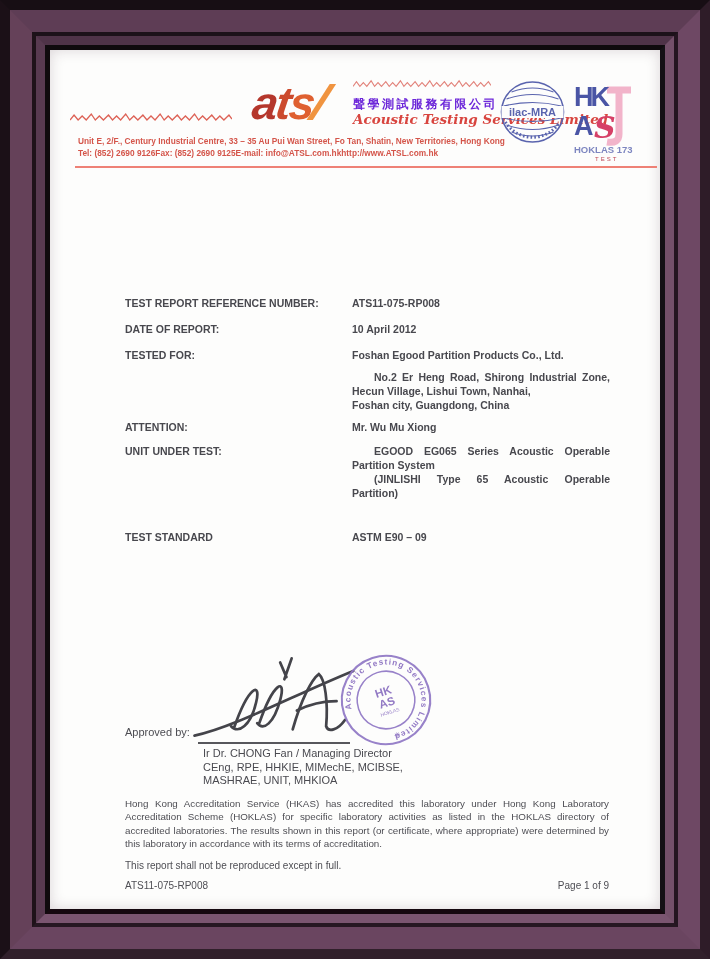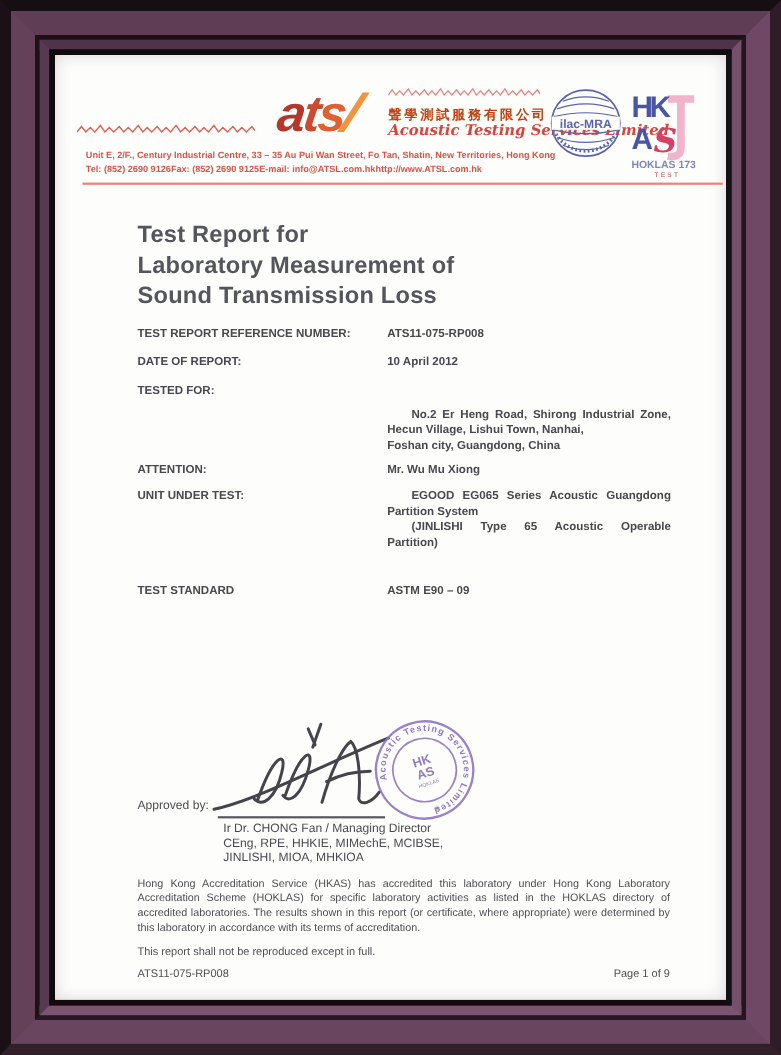--- a/index.html
+++ b/index.html
@@ -19,21 +19,21 @@
   .paper { position:absolute; inset:0; background:#fdfdfc; box-shadow:inset 0 0 14px rgba(60,30,50,.18); }
 
   
   .hdr-zig-left { position:absolute; left:20px; top:60px; width:162px; height:16px; }
   .hdr-zig-right { position:absolute; left:303px; top:27px; width:138px; height:15px; }
   .atsl-logo { position:absolute; left:203px; top:26px; height:50px; font-style:italic; font-weight:bold;
                font-size:46px; letter-spacing:-2px; transform:skewX(-8deg); white-space:nowrap; }
   .atsl-logo .l1{color:#b5372c}.atsl-logo .l2{color:#cc4a2d}.atsl-logo .l3{color:#df6030}
   .atsl-logo .l4{color:#f09440; display:inline-block; transform:skewX(-18deg) scaleY(1.08); font-weight:900;}
   .cn-name { position:absolute; left:303px; top:46px; width:160px; font-size:12px; letter-spacing:2.5px;
-             color:#c2410c; font-weight:bold; white-space:nowrap; }
+             color:#6d28d9; font-weight:bold; white-space:nowrap; }
   .en-name { position:absolute; left:303px; top:61px; font-family:"DejaVu Serif","Liberation Serif",serif;
              font-style:italic; font-weight:bold; font-size:13.5px; color:#d8453f; white-space:nowrap; }
   .hdr-addr { position:absolute; left:28px; top:85px; width:460px; color:#d4554a; font-size:8.3px;
               font-weight:bold; line-height:12px; }
   .hdr-contact { position:absolute; left:28px; top:98px; width:460px; color:#d4554a; font-size:8.3px;
               font-weight:bold; display:flex; white-space:nowrap; }
   .hdr-rule { position:absolute; left:25px; top:116px; width:582px; height:2px; background:#ee8176; }
   .ilac { position:absolute; left:449px; top:30px; width:67px; height:64px; }
   .hkas { position:absolute; left:523px; top:30px; width:64px; height:84px; }
 
@@ -110,54 +110,50 @@
 
     <svg class="hkas" viewBox="0 0 64 84">
       <path d="M34 10 H58 M46 10 V54 Q46 64 34 62" fill="none" stroke="#f2b4ca" stroke-width="7"></path>
       <text x="1" y="26" font-size="27" font-weight="900" letter-spacing="-3" fill="#4a55a5">HK</text>
       <text x="1" y="55" font-size="27" font-weight="900" fill="#4a55a5">A</text>
       <text x="21" y="58" font-size="30" font-weight="bold" font-style="italic" fill="#d64067" font-family="DejaVu Serif, serif">S</text>
       <text x="1" y="73" font-size="9.5" font-weight="bold" fill="#7d86c0">HOKLAS 173</text>
       <text x="22" y="81" font-size="6" letter-spacing="2" fill="#c04a56">TEST</text>
     </svg>
 
-    <div class="title">
-      <div>Test Report for</div>
-      <div>Laboratory Measurement of</div>
-      <div>Sound Transmission Loss</div>
-    </div>
 
     <div class="fields">
       <div class="frow mb12">
         <div class="lab">TEST REPORT REFERENCE NUMBER:</div>
         <div class="val">ATS11-075-RP008</div>
       </div>
       <div class="frow mb12">
         <div class="lab">DATE OF REPORT:</div>
         <div class="val">10 April 2012</div>
       </div>
       <div class="frow mb8">
         <div class="lab">TESTED FOR:</div>
+        <div class="val">Foshan Egood Partition Products Co., Ltd.</div>
       </div>
       <div class="frow mb8">
         <div class="lab"></div>
         <div class="val">
           <div class="stretch">No.2 Er Heng Road, Shirong Industrial Zone,</div>
           <div>Hecun Village, Lishui Town, Nanhai,</div>
           <div>Foshan city, Guangdong, China</div>
         </div>
       </div>
       <div class="frow mb10">
         <div class="lab">ATTENTION:</div>
         <div class="val">Mr. Wu Mu Xiong</div>
       </div>
       <div class="frow mb30">
         <div class="lab">UNIT UNDER TEST:</div>
         <div class="val">
-          <div class="stretch">EGOOD EG065 Series Acoustic Guangdong</div>
+          <div class="stretch">EGOOD EG065 Series Acoustic Operable</div>
           <div>Partition System</div>
           <div class="stretch">(JINLISHI Type 65 Acoustic Operable</div>
           <div>Partition)</div>
         </div>
       </div>
       <div class="frow mb12">
         <div class="lab">TEST STANDARD</div>
         <div class="val">ASTM E90 – 09</div>
       </div>
     </div>
@@ -187,21 +183,21 @@
       </text>
       <text x="50" y="91" text-anchor="middle" font-size="8" fill="#8a6fc0">✳</text>
       <text x="50" y="45" text-anchor="middle" font-size="12" font-weight="900" fill="#8a6fc0">HK</text>
       <text x="50" y="57" text-anchor="middle" font-size="12" font-weight="900" fill="#8a6fc0">AS</text>
       <text x="50" y="65" text-anchor="middle" font-size="5" fill="#8a6fc0">HOKLAS</text>
     </svg>
 
     <div class="sig-name">
       <div>Ir Dr. CHONG Fan / Managing Director</div>
       <div>CEng, RPE, HHKIE, MIMechE, MCIBSE,</div>
-      <div>JINLISHI, MIOA, MHKIOA</div>
+      <div>MASHRAE, UNIT, MHKIOA</div>
     </div>
 
     <div class="accred">Hong Kong Accreditation Service (HKAS) has accredited this laboratory under Hong Kong Laboratory Accreditation Scheme (HOKLAS) for specific laboratory activities as listed in the HOKLAS directory of accredited laboratories. The results shown in this report (or certificate, where appropriate) were determined by this laboratory in accordance with its terms of accreditation.</div>
     <div class="repro">This report shall not be reproduced except in full.</div>
     <div class="foot-row">
       <span>ATS11-075-RP008</span>
       <span>Page 1 of 9</span>
     </div>
 
   </div>

